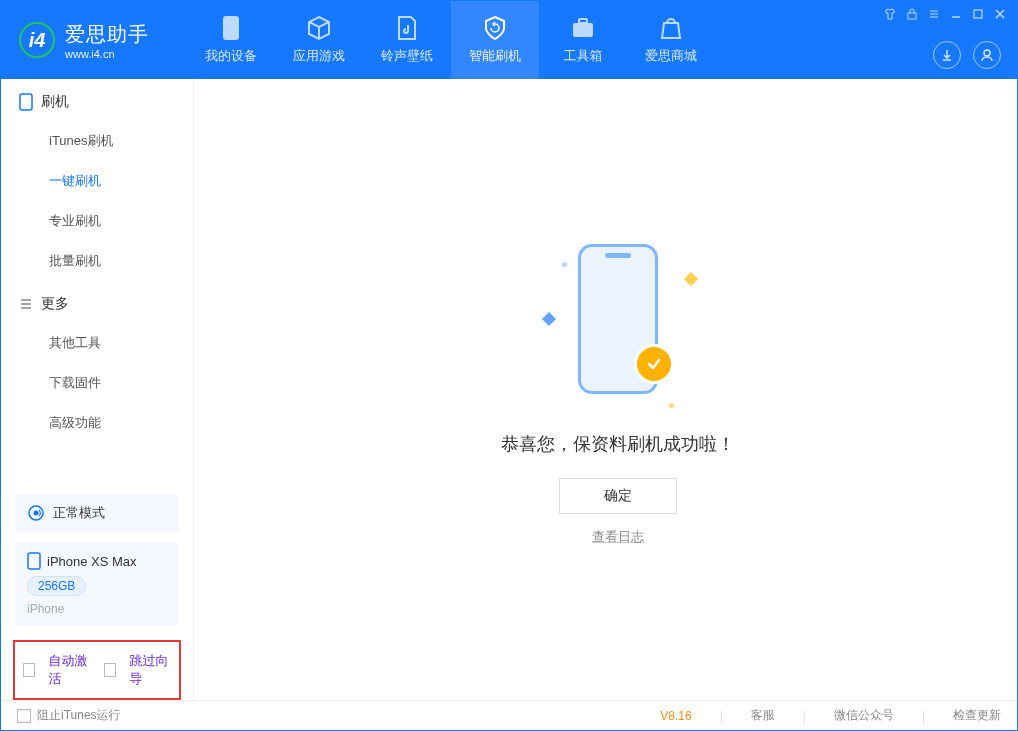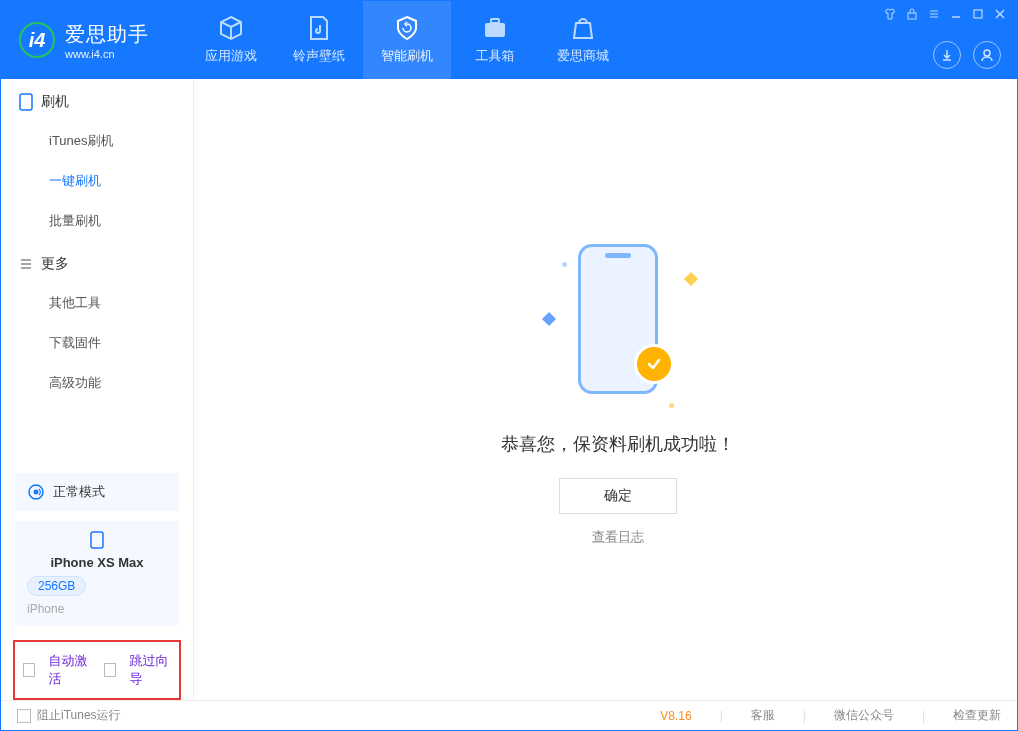--- a/index.html
+++ b/index.html
@@ -24,21 +24,21 @@
 .circle-btn { width: 28px; height: 28px; border: 1.5px solid #9cc6ff; border-radius: 50%; display:flex; align-items:center; justify-content:center; cursor:pointer; color:#cfe4ff; }
 
 .body-area { display: flex; height: calc(100% - 78px - 30px); gap: 25px; }
 .sidebar { width: 193px; border-right: 1px solid #eee; background:#fff; display:flex; flex-direction:column; position: relative; }
 .side-group-title { display:flex; align-items:center; gap:8px; padding: 14px 18px 10px 18px; color:#333; font-size:14px; font-weight:500;}
 .side-item { padding: 11px 0 11px 48px; font-size: 13px; color:#555; cursor:pointer; }
 .side-item.active { color:#1677ff; }
 .side-bottom { margin-top:auto; padding: 0 14px 14px 14px; }
 .mode-box { background:#f5f9ff; border-radius:3px; padding: 10px 12px; margin-bottom:10px; display:flex; align-items:center; gap:8px; color:#333; font-size:13px; }
 .device-box { background:#f5f9ff; border-radius:3px; padding: 10px 12px; color:#333; font-size:13px; }
-.device-box .dname { font-weight:700; margin-bottom:6px; display:flex; align-items:center; gap:6px;flex-direction:column;}
+.device-box .dname { font-weight:400; margin-bottom:6px; display:flex; align-items:center; gap:6px;}
 .capacity-pill { display:inline-block; background:#e6f0ff; color:#1677ff; border-radius:10px; padding:2px 10px; font-size:12px; border:1px solid #cfe4ff;}
 .device-box .dtype { color:#aaa; font-size:12px; margin-top:6px;}
 
 .checkbox-row { border: 2px solid #e53935; margin: 0 12px; padding: 10px 8px; display:flex; gap:14px; align-items:center; font-size:13px; color:#6d28d9;}
 .cb { width:14px; height:14px; border:1px solid #bbb; background:#fff; display:inline-block; }
 
 .main { flex:1; display:flex; flex-direction:column; align-items:center; justify-content:center; position:relative; }
 .success-illus { position:relative; width:160px; height:180px; margin-bottom:18px;}
 .phone { position:absolute; left:50%; top:10px; transform:translateX(-50%); width:80px; height:150px; border:3px solid #7fb7ff; border-radius:14px; background:#eaf3ff;}
 .phone::before { content:''; position:absolute; top:6px; left:50%; transform:translateX(-50%); width:26px; height:5px; background:#7fb7ff; border-radius:3px;}
@@ -71,20 +71,28 @@
     <div class="logo-circle">i4</div>
     <div class="logo-text">
       <div class="logo-title">爱思助手</div>
       <div class="logo-sub">www.i4.cn</div>
     </div>
   </div>
 
   <div class="nav-tabs">
     <div class="nav-tab">
       <div class="icon">
+          <svg width="20" height="26" viewBox="0 0 20 26">
+            <rect x="2" y="1" width="16" height="24" rx="3" fill="#cfe4ff"></rect>
+          </svg>
+        </div>
+      <div class="label">我的设备</div>
+    </div>
+    <div class="nav-tab">
+      <div class="icon">
           <svg width="26" height="26" viewBox="0 0 26 26">
             <path d="M13 2 L23 7 L23 19 L13 24 L3 19 L3 7 Z" fill="none" stroke="#cfe4ff" stroke-width="2"></path>
             <path d="M3 7 L13 12 L23 7 M13 12 L13 24" stroke="#cfe4ff" stroke-width="2" fill="none"></path>
           </svg>
         </div>
       <div class="label">应用游戏</div>
     </div>
     <div class="nav-tab">
       <div class="icon">
           <svg width="22" height="26" viewBox="0 0 22 26">
@@ -176,20 +184,21 @@
 <div class="body-area">
   <div class="sidebar">
     <div class="side-group-title">
       <svg width="14" height="18" viewBox="0 0 14 18">
           <rect x="1" y="1" width="12" height="16" rx="2" fill="none" stroke="#1677ff" stroke-width="1.5"></rect>
         </svg>
       <span>刷机</span>
     </div>
     <div class="side-item">iTunes刷机</div>
     <div class="side-item active">一键刷机</div>
+    <div class="side-item">专业刷机</div>
     <div class="side-item">批量刷机</div>
 
     <div class="side-group-title">
       <svg width="14" height="14" viewBox="0 0 14 14">
           <path d="M2 3 H12 M2 7 H12 M2 11 H12" stroke="#888" stroke-width="1.5"></path>
         </svg>
       <span>更多</span>
     </div>
     <div class="side-item">其他工具</div>
     <div class="side-item">下载固件</div>

